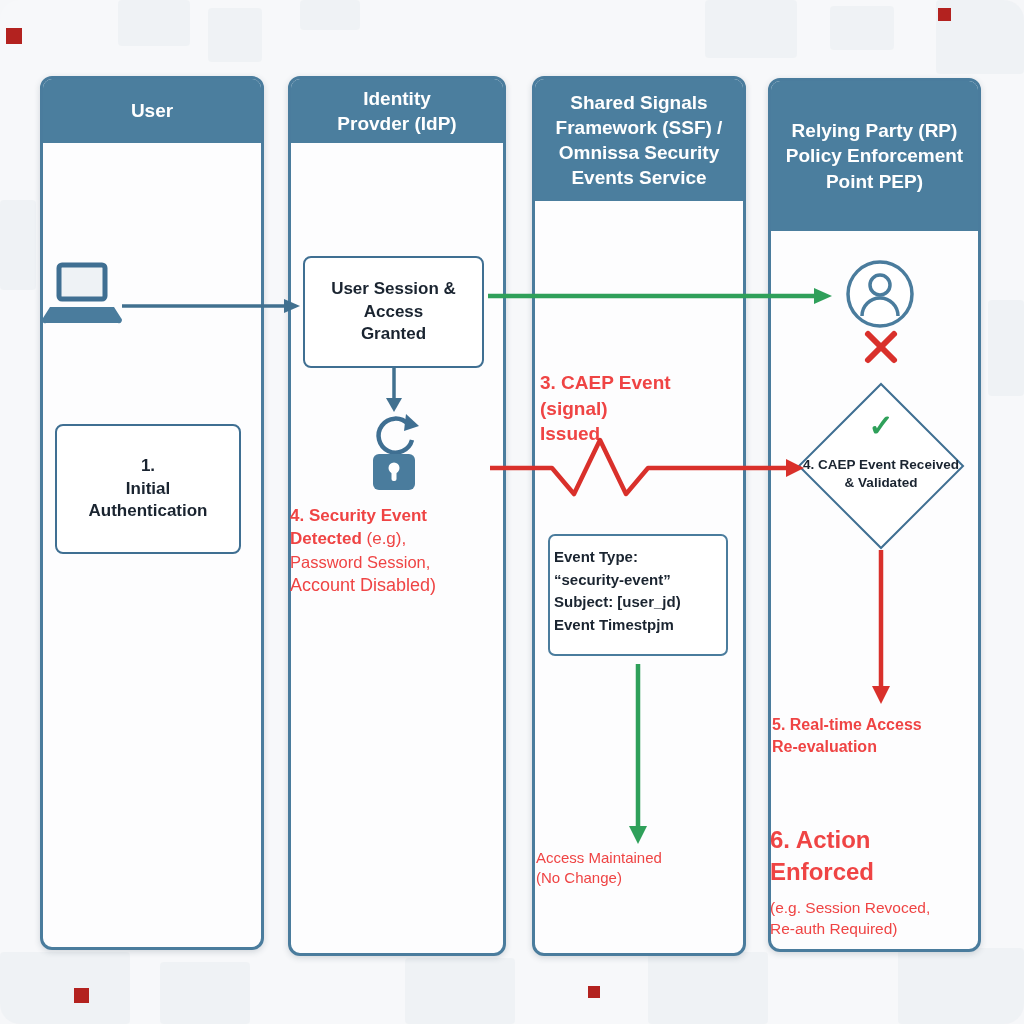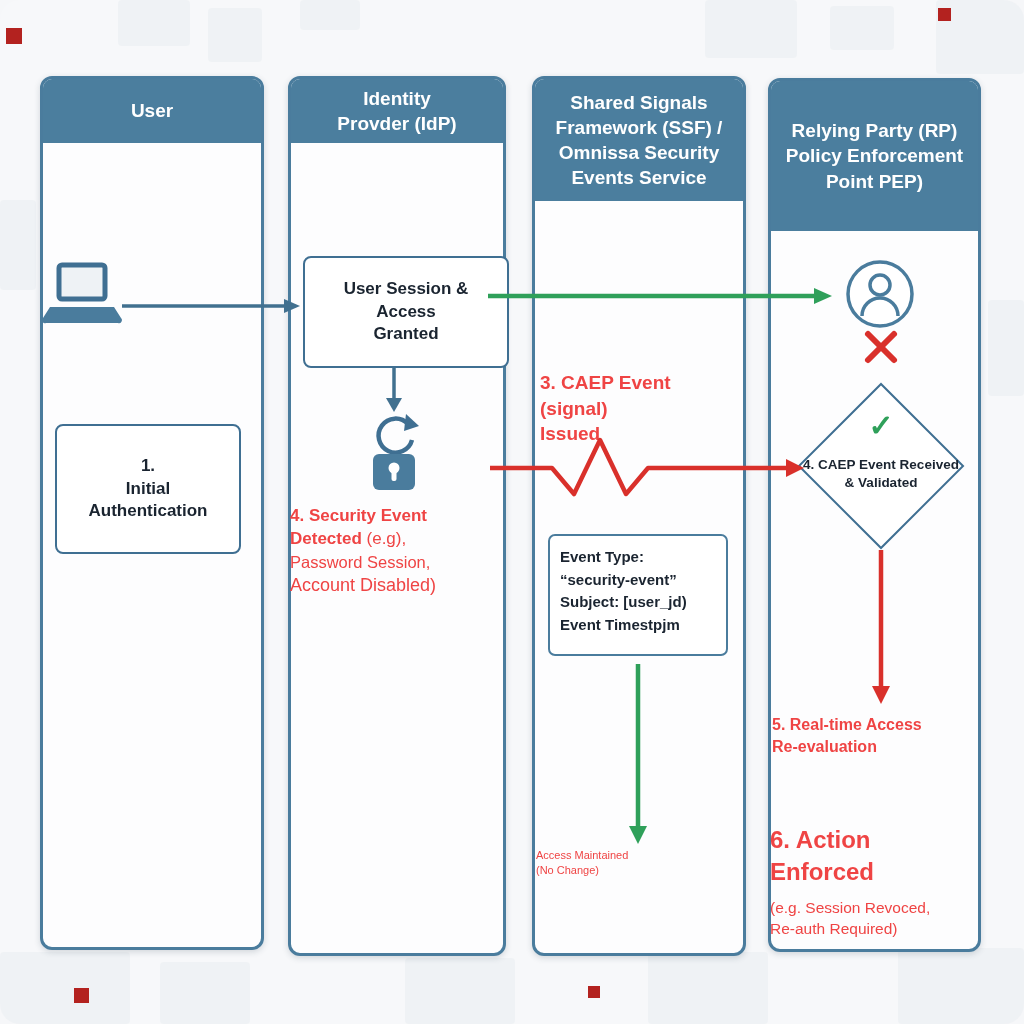--- a/index.html
+++ b/index.html
@@ -9,21 +9,21 @@
   .ml{white-space:pre-line;}
   .b{font-weight:bold;}
   
   .bgp{position:absolute;background:#e9ecf0;opacity:.55;border-radius:4px;}
   .rsq{position:absolute;background:#b3221f;}
   
   .lane{position:absolute;border:3px solid #4a7c9d;border-radius:12px;background:#fdfdfe;box-shadow:0 2px 6px rgba(40,60,80,.18);overflow:hidden;}
   .lane-header{background:#4b7e9e;color:#ffffff;font-weight:bold;font-size:19px;line-height:1.32;display:flex;align-items:center;justify-content:center;text-align:center;padding:4px 8px;box-sizing:border-box;}
   
   .node-box{position:absolute;border:2.5px solid #3f6f92;border-radius:8px;background:#ffffff;display:flex;align-items:center;justify-content:center;text-align:center;font-weight:bold;font-size:17px;line-height:1.35;color:#1a2430;box-sizing:border-box;}
-  .payload-box{position:absolute;border:2.5px solid #4a7c9d;border-radius:7px;background:#ffffff;font-size:15px;font-weight:600;line-height:1.5;color:#1a2430;padding:10px 10px;box-sizing:border-box;text-align:left;}
+  .payload-box{position:absolute;border:2.5px solid #4a7c9d;border-radius:7px;background:#ffffff;font-size:15px;font-weight:600;line-height:1.5;color:#1a2430;padding:10px 4px;box-sizing:border-box;text-align:left;}
   .txt{position:absolute;text-align:left;line-height:1.35;color:#ef4444;}
   
   .diamond-shape{position:absolute;left:50%;top:50%;width:118px;height:118px;transform:translate(-50%,-50%) rotate(45deg);background:#ffffff;border:2.5px solid #3f6f92;box-sizing:border-box;}
   .diamond-check{position:absolute;left:0;right:0;top:24px;text-align:center;color:#2fa05a;font-size:30px;font-weight:bold;}
   .diamond-text{position:absolute;left:-8px;right:-8px;top:72px;text-align:center;font-size:13.5px;font-weight:bold;line-height:1.3;color:#1a2430;}
   svg{display:block;}
 </style>
 </head>
 <body>
 
@@ -73,21 +73,21 @@
     <svg width="80" height="66" viewBox="0 0 80 66">
       <rect x="17" y="3" width="46" height="34" rx="3" fill="#eef2f5" stroke="#3f6f92" stroke-width="5"></rect>
       <path d="M8 45 h64 l7 11 a3 3 0 0 1 -3 5 H4 a3 3 0 0 1 -3 -5 z" fill="#4a7c9d"></path>
     </svg>
   </div>
 
   <div class="node-box ml" style="left:55px;top:424px;width:186px;height:130px">1.
 Initial
 Authentication</div>
 
-  <div class="node-box ml" style="left:303px;top:256px;width:206px;height:112px">User Session &amp;
+  <div class="node-box ml" style="left:303px;top:256px;width:181px;height:112px">User Session &amp;
 Access
 Granted</div>
 
   <div class="abs" style="left:363px;top:412px">
     <svg width="62" height="92" viewBox="0 0 62 92">
       <path d="M45 12 A17 17 0 1 0 49 28" fill="none" stroke="#3f6f92" stroke-width="4.5"></path>
       <polygon points="43,2 56,14 41,19" fill="#3f6f92"></polygon>
       <rect x="10" y="42" width="42" height="36" rx="6" fill="#4a7c9d"></rect>
       <circle cx="31" cy="56" r="5.5" fill="#ffffff"></circle>
       <rect x="28.5" y="58" width="5" height="11" rx="2" fill="#ffffff"></rect>
@@ -103,21 +103,21 @@
 
   <div class="txt ml b" style="left:540px;top:370px;width:192px;font-size:19px">3. CAEP Event
 (signal)
 Issued</div>
 
   <div class="payload-box ml" style="left:548px;top:534px;width:180px;height:122px">Event Type:
 “security-event”
 Subject: [user_jd)
 Event Timestpjm</div>
 
-  <div class="txt ml" style="left:536px;top:848px;width:200px;font-size:11px">Access Maintained
+  <div class="txt ml" style="left:536px;top:848px;width:200px;font-size:15px">Access Maintained
 (No Change)</div>
 
   <div class="abs" style="left:844px;top:258px">
     <svg width="72" height="72" viewBox="0 0 72 72">
       <circle cx="36" cy="36" r="32" fill="#ffffff" stroke="#4a7c9d" stroke-width="3.5"></circle>
       <circle cx="36" cy="27" r="10" fill="none" stroke="#4a7c9d" stroke-width="3.5"></circle>
       <path d="M18 58 a18 18 0 0 1 36 0" fill="none" stroke="#4a7c9d" stroke-width="3.5"></path>
     </svg>
   </div>
 

